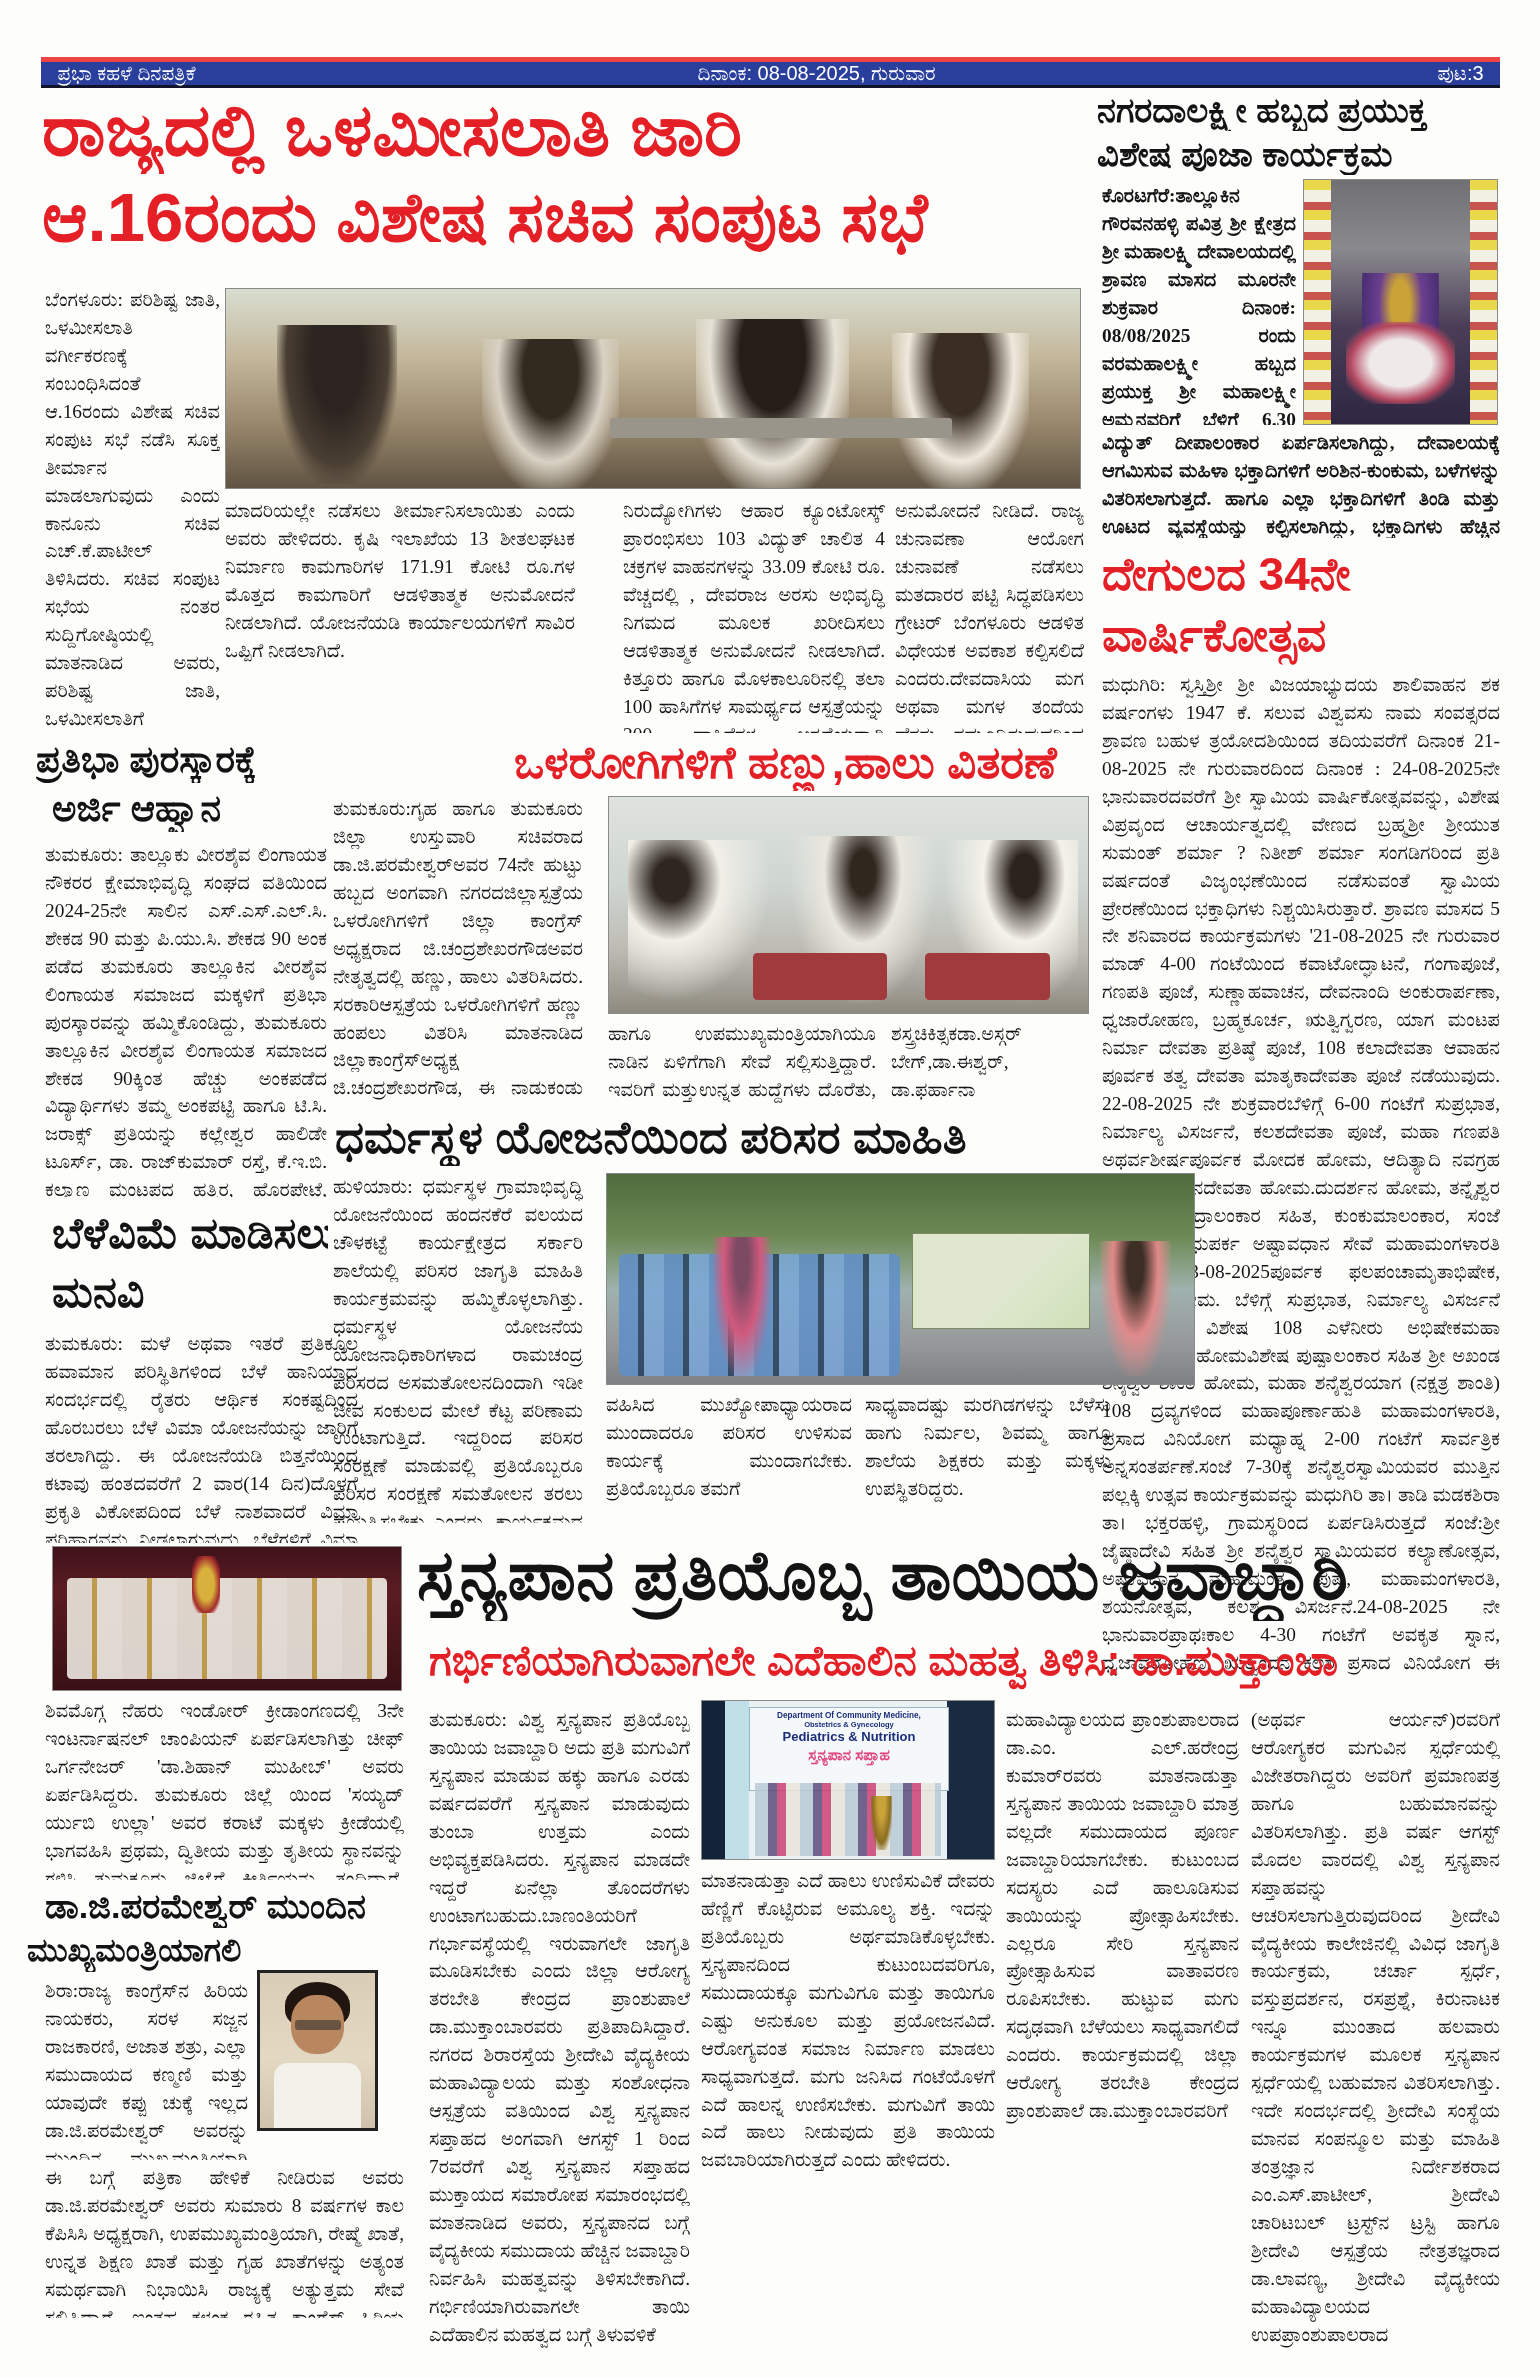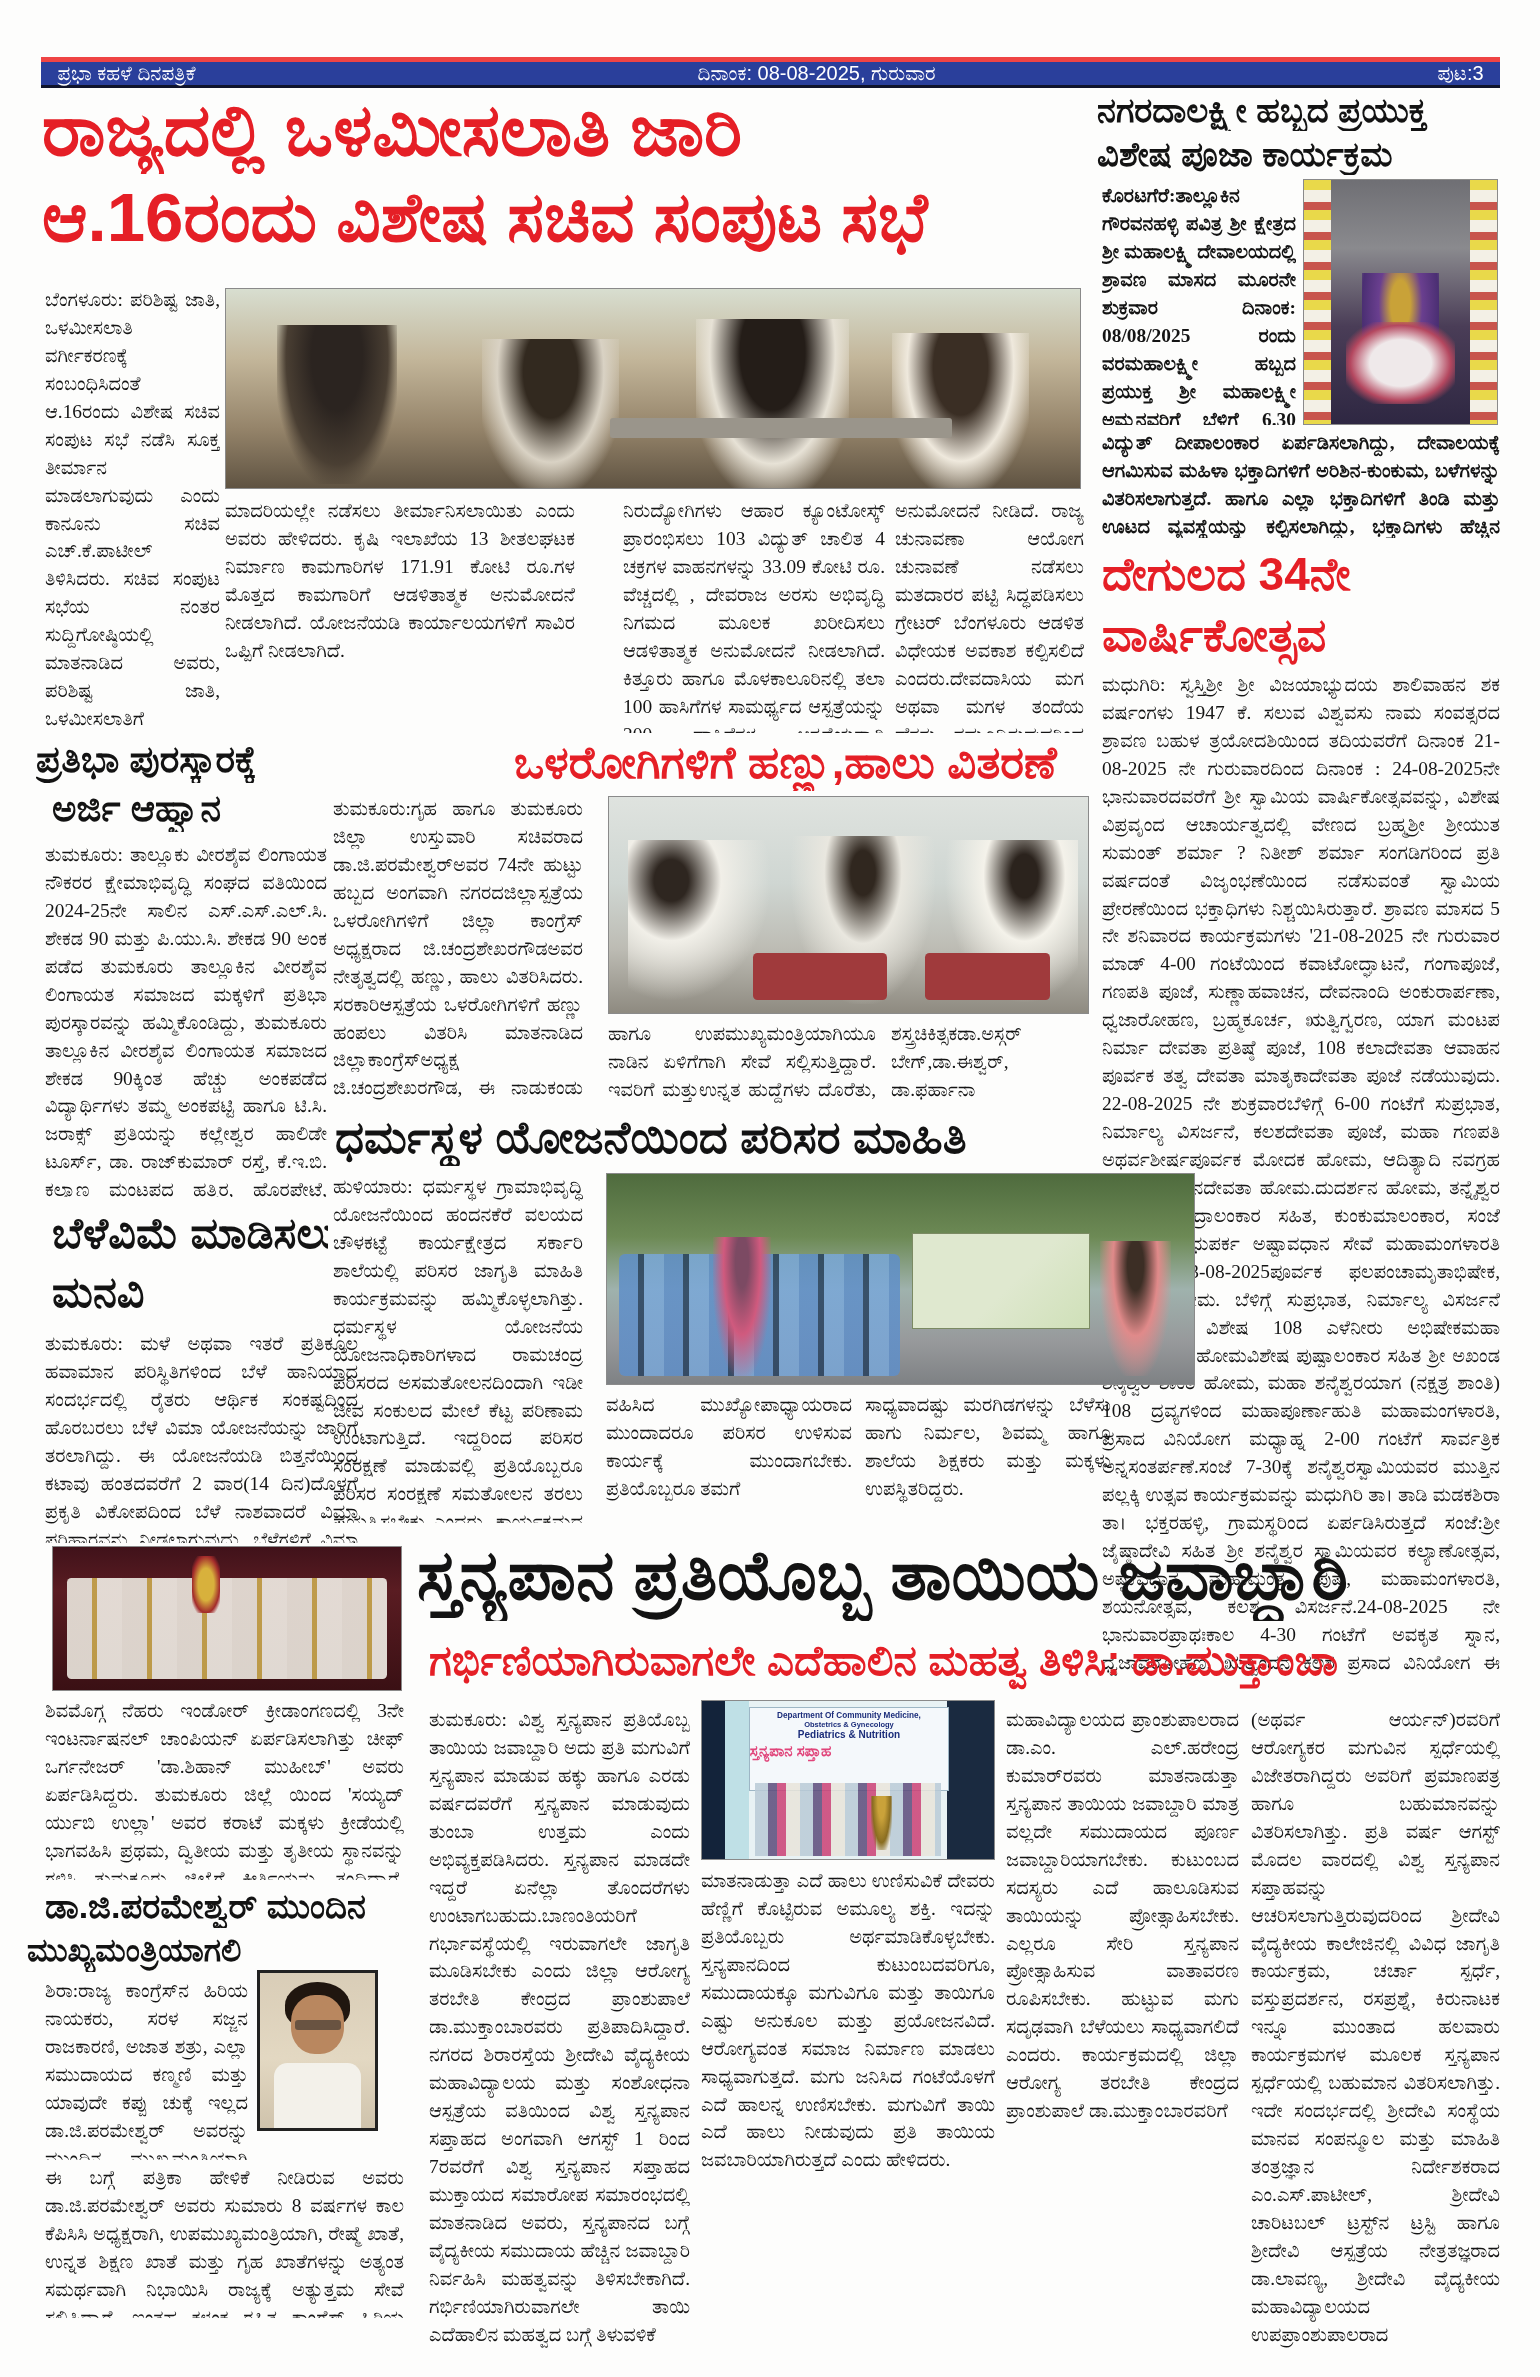--- a/index.html
+++ b/index.html
@@ -10,21 +10,21 @@
        background:#2a3f9b;color:#fff;border-top:5px solid #ef4444;border-bottom:3.7px solid #10142b;
        font-family:"Liberation Sans",sans-serif;font-size:20px;padding:0 16.4px;box-sizing:border-box;}
   .body-t{font-size:19.4px;line-height:1.44;text-align:justify;color:#141414;overflow:hidden;}
   .body-b{font-weight:bold;}
   .hl{font-family:"Liberation Sans",sans-serif;font-weight:700;text-align:left;overflow:hidden;
       color:#131313;white-space:nowrap;}
   .red{color:#e51f26;}
   .photo{position:absolute;overflow:hidden;border:0.7px solid #8a8a8a;box-sizing:border-box;}
   .ph-el{position:absolute;}
   .banner-en{font-family:"Liberation Sans",sans-serif;color:#1b2d7a;text-align:center;font-weight:bold;}
-  .banner-kn{font-family:"Liberation Sans",sans-serif;color:#e0447a;text-align:left;font-weight:bold;}
+  .banner-kn{font-family:"Liberation Sans",sans-serif;color:#e0447a;text-align:center;font-weight:bold;}
 </style>
 </head>
 <body>
 
 <div id="page">
 
   <div class="abs bar" style="left:41px;top:57px;width:1459px;height:31px;">
     <span>ಪ್ರಭಾ ಕಹಳೆ ದಿನಪತ್ರಿಕೆ</span>
     <span>ದಿನಾಂಕ: 08-08-2025, ಗುರುವಾರ</span>
     <span>ಪುಟ:3</span>
@@ -120,21 +120,21 @@
 
   <div class="abs hl" style="left:417px;top:1530px;width:1081px;height:91px;font-size:69px;line-height:91px;">ಸ್ತನ್ಯಪಾನ ಪ್ರತಿಯೊಬ್ಬ ತಾಯಿಯ ಜವಾಬ್ದಾರಿ</div>
   <div class="abs hl red" style="left:429px;top:1630px;width:1070px;height:61px;font-size:42px;line-height:61px;">ಗರ್ಭಿಣಿಯಾಗಿರುವಾಗಲೇ ಎದೆಹಾಲಿನ ಮಹತ್ವ ತಿಳಿಸಿ: ಡಾ.ಮುಕ್ತಾಂಬಾ</div>
 
   <div class="abs body-t" style="left:429px;top:1706px;width:261px;height:650px;">ತುಮಕೂರು: ವಿಶ್ವ ಸ್ತನ್ಯಪಾನ ಪ್ರತಿಯೊಬ್ಬ ತಾಯಿಯ ಜವಾಬ್ದಾರಿ ಅದು ಪ್ರತಿ ಮಗುವಿಗೆ ಸ್ತನ್ಯಪಾನ ಮಾಡುವ ಹಕ್ಕು ಹಾಗೂ ಎರಡು ವರ್ಷದವರೆಗೆ ಸ್ತನ್ಯಪಾನ ಮಾಡುವುದು ತುಂಬಾ ಉತ್ತಮ ಎಂದು ಅಭಿವ್ಯಕ್ತಪಡಿಸಿದರು. ಸ್ತನ್ಯಪಾನ ಮಾಡದೇ ಇದ್ದರೆ ಏನೆಲ್ಲಾ ತೊಂದರೆಗಳು ಉಂಟಾಗಬಹುದು.ಬಾಣಂತಿಯರಿಗೆ ಗರ್ಭಾವಸ್ಥೆಯಲ್ಲಿ ಇರುವಾಗಲೇ ಜಾಗೃತಿ ಮೂಡಿಸಬೇಕು ಎಂದು ಜಿಲ್ಲಾ ಆರೋಗ್ಯ ತರಬೇತಿ ಕೇಂದ್ರದ ಪ್ರಾಂಶುಪಾಲೆ ಡಾ.ಮುಕ್ತಾಂಬಾರವರು ಪ್ರತಿಪಾದಿಸಿದ್ದಾರೆ. ನಗರದ ಶಿರಾರಸ್ತೆಯ ಶ್ರೀದೇವಿ ವೈದ್ಯಕೀಯ ಮಹಾವಿದ್ಯಾಲಯ ಮತ್ತು ಸಂಶೋಧನಾ ಆಸ್ಪತ್ರೆಯ ವತಿಯಿಂದ ವಿಶ್ವ ಸ್ತನ್ಯಪಾನ ಸಪ್ತಾಹದ ಅಂಗವಾಗಿ ಆಗಸ್ಟ್ 1 ರಿಂದ 7ರವರೆಗೆ ವಿಶ್ವ ಸ್ತನ್ಯಪಾನ ಸಪ್ತಾಹದ ಮುಕ್ತಾಯದ ಸಮಾರೋಪ ಸಮಾರಂಭದಲ್ಲಿ ಮಾತನಾಡಿದ ಅವರು, ಸ್ತನ್ಯಪಾನದ ಬಗ್ಗೆ ವೈದ್ಯಕೀಯ ಸಮುದಾಯ ಹೆಚ್ಚಿನ ಜವಾಬ್ದಾರಿ ನಿರ್ವಹಿಸಿ ಮಹತ್ವವನ್ನು ತಿಳಿಸಬೇಕಾಗಿದೆ. ಗರ್ಭಿಣಿಯಾಗಿರುವಾಗಲೇ ತಾಯಿ ಎದೆಹಾಲಿನ ಮಹತ್ವದ ಬಗ್ಗೆ ತಿಳುವಳಿಕೆ</div>
 
   <div class="photo" style="left:701px;top:1700px;width:294px;height:160px;background:linear-gradient(90deg,#13233a 0 8%,#bfe0e6 8% 16%,#e8f2f4 16% 84%,#1a2a40 84% 100%);">
     <div class="ph-el" style="left:16%;top:4%;width:68%;height:52%;background:#f4f8fb;border:0.7px solid #9db6c5;">
       <div class="banner-en" style="font-size:8.2px;margin-top:3px;">Department Of Community Medicine,</div>
       <div class="banner-en" style="font-size:7.5px;">Obstetrics &amp; Gynecology</div>
-      <div class="banner-en" style="font-size:10px;">Pediatrics &amp; Nutrition</div>
+      <div class="banner-en" style="font-size:13px;">Pediatrics &amp; Nutrition</div>
       <div class="banner-kn" style="font-size:15px;margin-top:1.5px;">ಸ್ತನ್ಯಪಾನ ಸಪ್ತಾಹ</div>
     </div>
     <div class="ph-el" style="left:18%;top:52%;width:64%;height:46%;background:repeating-linear-gradient(90deg,#b9cad6 0 13.4px,#5b4a7a 13.4px 22.4px,#cb3f74 22.4px 31px,#e8e4da 31px 45px);opacity:.85;"></div>
     <div class="ph-el" style="left:58%;top:60%;width:7%;height:34%;background:radial-gradient(ellipse at 50% 10%,#caa23a 0 25%,#8a6d20 60%,transparent 80%);"></div>
   </div>
 
   <div class="abs body-t" style="left:701px;top:1867px;width:294px;height:489px;">ಮಾತನಾಡುತ್ತಾ ಎದೆ ಹಾಲು ಉಣಿಸುವಿಕೆ ದೇವರು ಹೆಣ್ಣಿಗೆ ಕೊಟ್ಟಿರುವ ಅಮೂಲ್ಯ ಶಕ್ತಿ. ಇದನ್ನು ಪ್ರತಿಯೊಬ್ಬರು ಅರ್ಥಮಾಡಿಕೊಳ್ಳಬೇಕು. ಸ್ತನ್ಯಪಾನದಿಂದ ಕುಟುಂಬದವರಿಗೂ, ಸಮುದಾಯಕ್ಕೂ ಮಗುವಿಗೂ ಮತ್ತು ತಾಯಿಗೂ ಎಷ್ಟು ಅನುಕೂಲ ಮತ್ತು ಪ್ರಯೋಜನವಿದೆ. ಆರೋಗ್ಯವಂತ ಸಮಾಜ ನಿರ್ಮಾಣ ಮಾಡಲು ಸಾಧ್ಯವಾಗುತ್ತದೆ. ಮಗು ಜನಿಸಿದ ಗಂಟೆಯೊಳಗೆ ಎದೆ ಹಾಲನ್ನ ಉಣಿಸಬೇಕು. ಮಗುವಿಗೆ ತಾಯಿ ಎದೆ ಹಾಲು ನೀಡುವುದು ಪ್ರತಿ ತಾಯಿಯ ಜವಬಾರಿಯಾಗಿರುತ್ತದೆ ಎಂದು ಹೇಳಿದರು.</div>
   <div class="abs body-t" style="left:1006px;top:1706px;width:233px;height:650px;">ಮಹಾವಿದ್ಯಾಲಯದ ಪ್ರಾಂಶುಪಾಲರಾದ ಡಾ.ಎಂ. ಎಲ್.ಹರೇಂದ್ರ ಕುಮಾರ್‌ರವರು ಮಾತನಾಡುತ್ತಾ ಸ್ತನ್ಯಪಾನ ತಾಯಿಯ ಜವಾಬ್ದಾರಿ ಮಾತ್ರ ವಲ್ಲದೇ ಸಮುದಾಯದ ಪೂರ್ಣ ಜವಾಬ್ದಾರಿಯಾಗಬೇಕು. ಕುಟುಂಬದ ಸದಸ್ಯರು ಎದೆ ಹಾಲೂಡಿಸುವ ತಾಯಿಯನ್ನು ಪ್ರೋತ್ಸಾಹಿಸಬೇಕು. ಎಲ್ಲರೂ ಸೇರಿ ಸ್ತನ್ಯಪಾನ ಪ್ರೋತ್ಸಾಹಿಸುವ ವಾತಾವರಣ ರೂಪಿಸಬೇಕು. ಹುಟ್ಟುವ ಮಗು ಸದೃಢವಾಗಿ ಬೆಳೆಯಲು ಸಾಧ್ಯವಾಗಲಿದೆ ಎಂದರು. ಕಾರ್ಯಕ್ರಮದಲ್ಲಿ ಜಿಲ್ಲಾ ಆರೋಗ್ಯ ತರಬೇತಿ ಕೇಂದ್ರದ ಪ್ರಾಂಶುಪಾಲೆ ಡಾ.ಮುಕ್ತಾಂಬಾರವರಿಗೆ</div>
   <div class="abs body-t" style="left:1251px;top:1706px;width:249px;height:650px;">(ಅಥರ್ವ ಆರ್ಯನ್)ರವರಿಗೆ ಆರೋಗ್ಯಕರ ಮಗುವಿನ ಸ್ಪರ್ಧೆಯಲ್ಲಿ ವಿಜೇತರಾಗಿದ್ದರು ಅವರಿಗೆ ಪ್ರಮಾಣಪತ್ರ ಹಾಗೂ ಬಹುಮಾನವನ್ನು ವಿತರಿಸಲಾಗಿತ್ತು. ಪ್ರತಿ ವರ್ಷ ಆಗಸ್ಟ್ ಮೊದಲ ವಾರದಲ್ಲಿ ವಿಶ್ವ ಸ್ತನ್ಯಪಾನ ಸಪ್ತಾಹವನ್ನು ಆಚರಿಸಲಾಗುತ್ತಿರುವುದರಿಂದ ಶ್ರೀದೇವಿ ವೈದ್ಯಕೀಯ ಕಾಲೇಜಿನಲ್ಲಿ ವಿವಿಧ ಜಾಗೃತಿ ಕಾರ್ಯಕ್ರಮ, ಚರ್ಚಾ ಸ್ಪರ್ಧೆ, ವಸ್ತುಪ್ರದರ್ಶನ, ರಸಪ್ರಶ್ನೆ, ಕಿರುನಾಟಕ ಇನ್ನೂ ಮುಂತಾದ ಹಲವಾರು ಕಾರ್ಯಕ್ರಮಗಳ ಮೂಲಕ ಸ್ತನ್ಯಪಾನ ಸ್ಪರ್ಧೆಯಲ್ಲಿ ಬಹುಮಾನ ವಿತರಿಸಲಾಗಿತ್ತು. ಇದೇ ಸಂದರ್ಭದಲ್ಲಿ ಶ್ರೀದೇವಿ ಸಂಸ್ಥೆಯ ಮಾನವ ಸಂಪನ್ಮೂಲ ಮತ್ತು ಮಾಹಿತಿ ತಂತ್ರಜ್ಞಾನ ನಿರ್ದೇಶಕರಾದ ಎಂ.ಎಸ್.ಪಾಟೀಲ್, ಶ್ರೀದೇವಿ ಚಾರಿಟಬಲ್ ಟ್ರಸ್ಟ್‌ನ ಟ್ರಸ್ಟಿ ಹಾಗೂ ಶ್ರೀದೇವಿ ಆಸ್ಪತ್ರೆಯ ನೇತ್ರತಜ್ಞರಾದ ಡಾ.ಲಾವಣ್ಯ, ಶ್ರೀದೇವಿ ವೈದ್ಯಕೀಯ ಮಹಾವಿದ್ಯಾಲಯದ ಉಪಪ್ರಾಂಶುಪಾಲರಾದ ಡಾ.ರೇಖಾಗುರುಮೂರ್ತಿ, ಶ್ರೀದೇವಿ ಆಸ್ಪತ್ರೆಯ ವೈದ್ಯಕೀಯ ಅಧೀಕ್ಷಕರಾದ ಡಾ.ಕೆ.ಮೋಹನ್‌ಕುಮಾರ್, ಶ್ರೀದೇವಿ ಆಸ್ಪತ್ರೆಯ ಸಿ.ಎ.ಓ. ಡಾ.ಪ್ರದೀಪ್‌ಕುಮಾರ್‌ವೆಗ್ಗಿ, ಶ್ರೀದೇವಿ</div>
 

